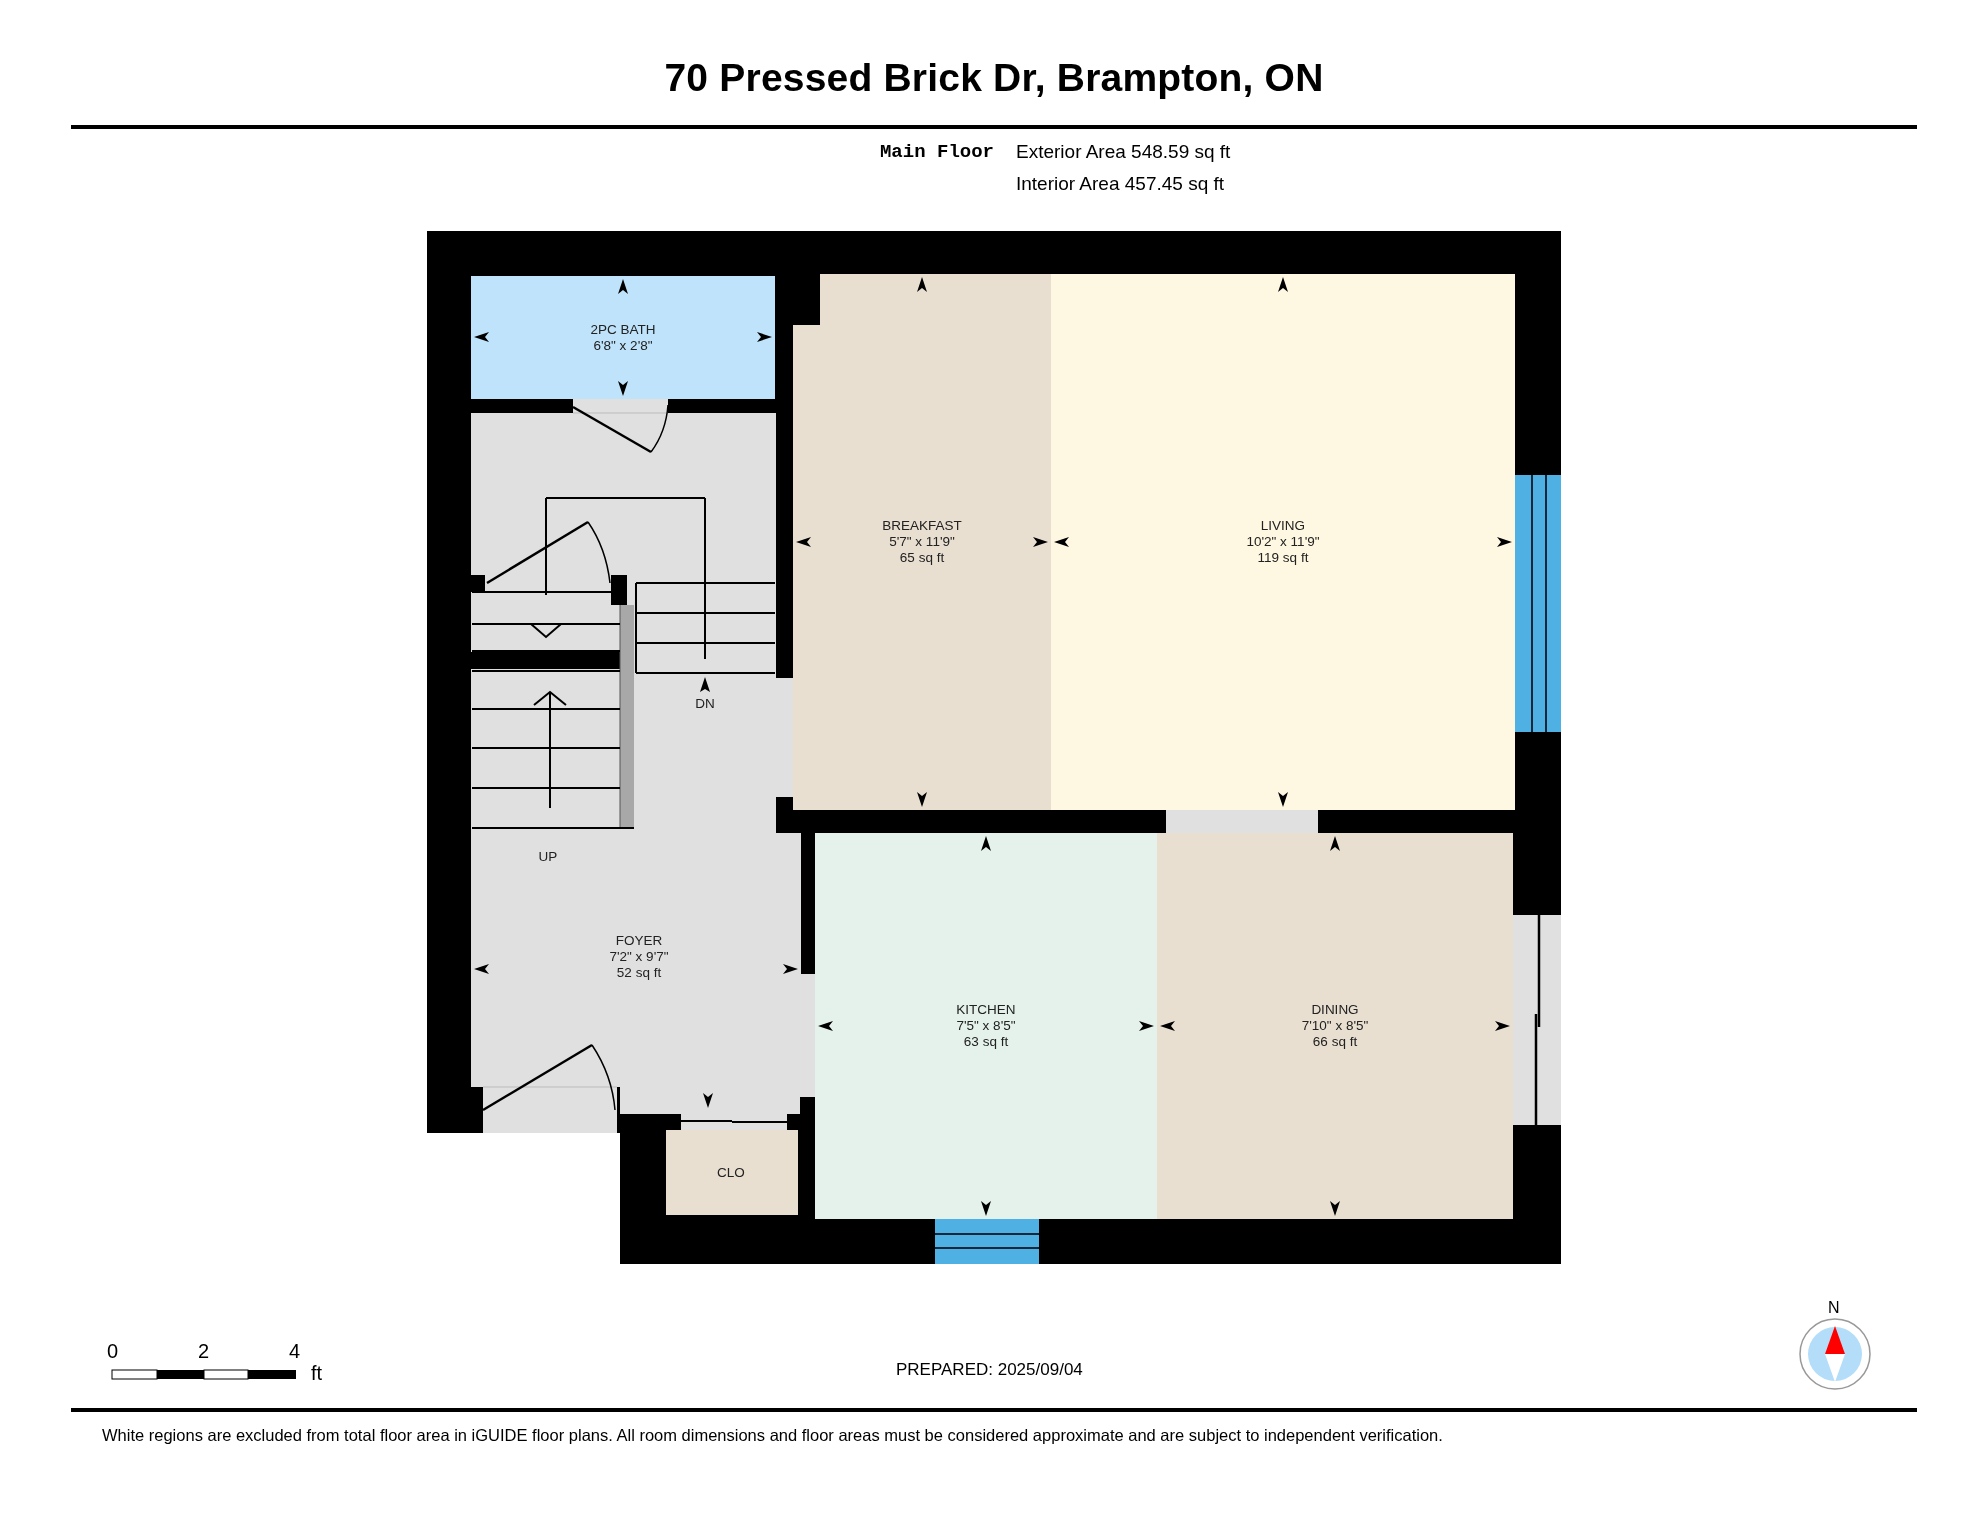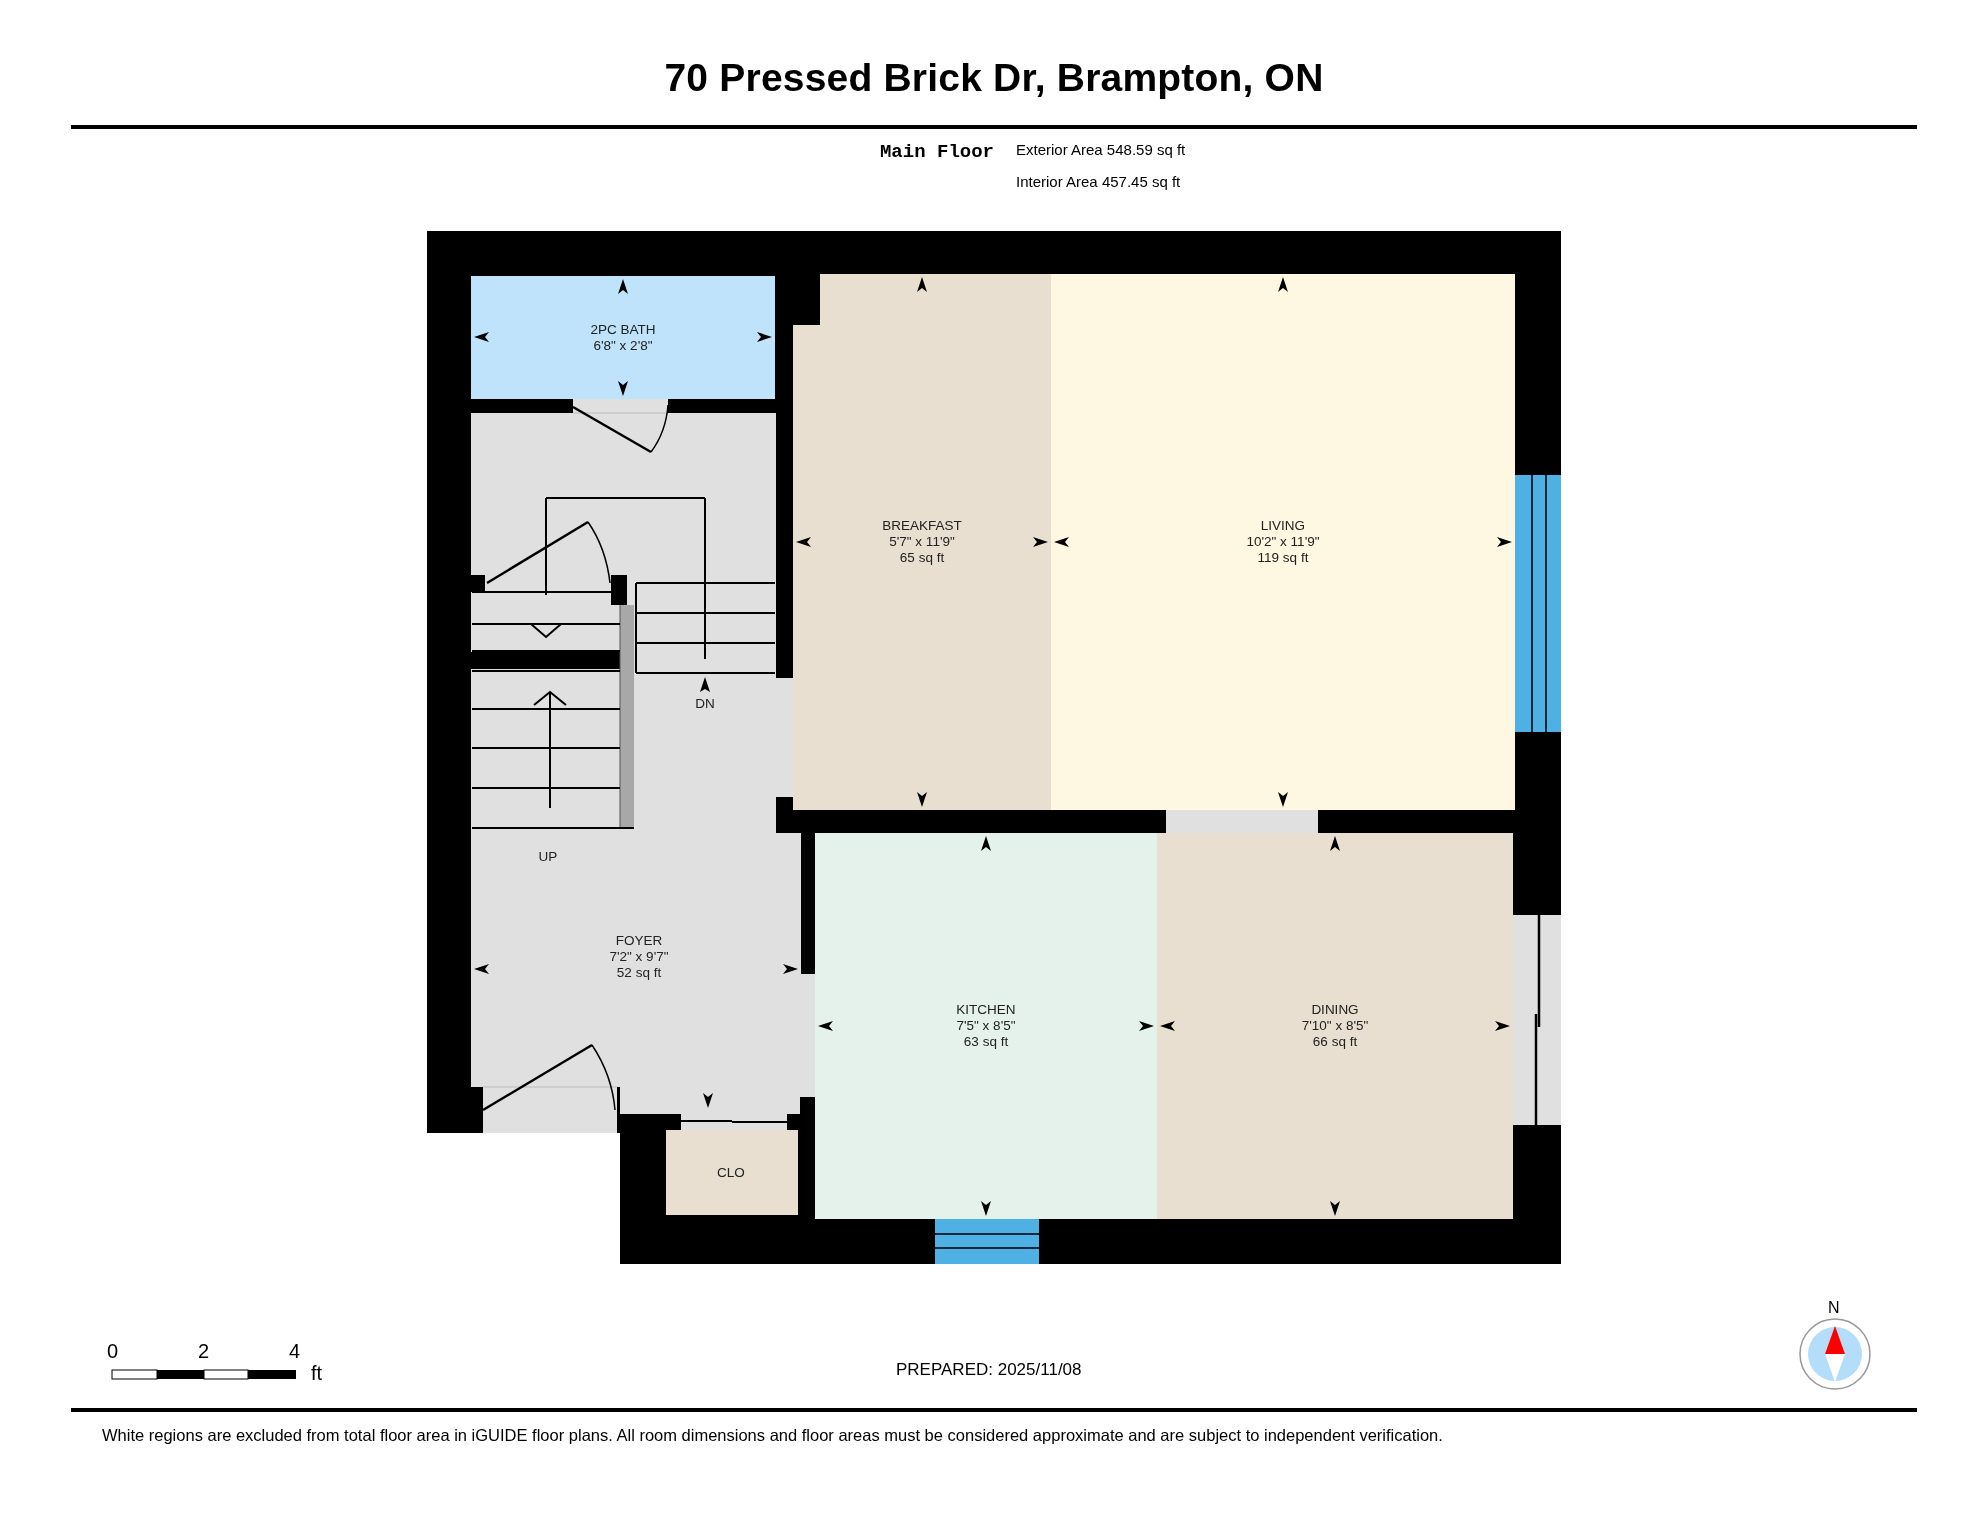--- a/index.html
+++ b/index.html
@@ -2,21 +2,21 @@
 <html><head>
 <meta charset="utf-8">
 <style>
   html, body { margin: 0; padding: 0; background: #ffffff; }
   body { width: 1988px; height: 1536px; position: relative; overflow: hidden;
          font-family: "Liberation Sans", sans-serif; color: #000; }
   .abs { position: absolute; }
   .title { left: 0; width: 1988px; top: 56px; text-align: center; font-size: 39px; font-weight: bold; letter-spacing: 0.2px; }
   .rule { background: #000; height: 4px; left: 71px; width: 1846px; }
   .floor-name { top: 141px; left: 800px; width: 194px; text-align: right; font-size: 19px; font-weight: bold; font-family: Liberation Mono, monospace; }
-  .area-line { left: 1016px; font-size: 15px; }
+  .area-line { left: 1016px; font-size: 19px; }
   .plan { left: 0; top: 0; }
   .room-label { font-family: "Liberation Sans", sans-serif; font-size: 13.5px; fill: #222; text-anchor: middle; }
   .prepared { left: 896px; top: 1360px; font-size: 17px; }
   .footnote { left: 79px; top: 1426px; font-size: 16.5px; margin-left: 23px; }
   .scale-num { font-size: 20px; top: 1340px; }
   .scale-ft { font-size: 20px; top: 1362px; left: 311px; }
   .compass-n { font-size: 16px; left: 1828px; top: 1299px; }
 </style>
 </head>
 <body>
@@ -212,15 +212,15 @@
   </g>
 </svg>
 
 <div class="abs scale-num" style="left:107px;">0</div>
 <div class="abs scale-num" style="left:198px;">2</div>
 <div class="abs scale-num" style="left:289px;">4</div>
 <div class="abs scale-ft">ft</div>
 
 <div class="abs compass-n">N</div>
 
-<div class="abs prepared">PREPARED: 2025/11/08</div>
+<div class="abs prepared">PREPARED: 2025/09/04</div>
 <div class="abs rule" style="top:1408px;"></div>
 <div class="abs footnote">White regions are excluded from total floor area in iGUIDE floor plans. All room dimensions and floor areas must be considered approximate and are subject to independent verification.</div>
 
 </body></html>

